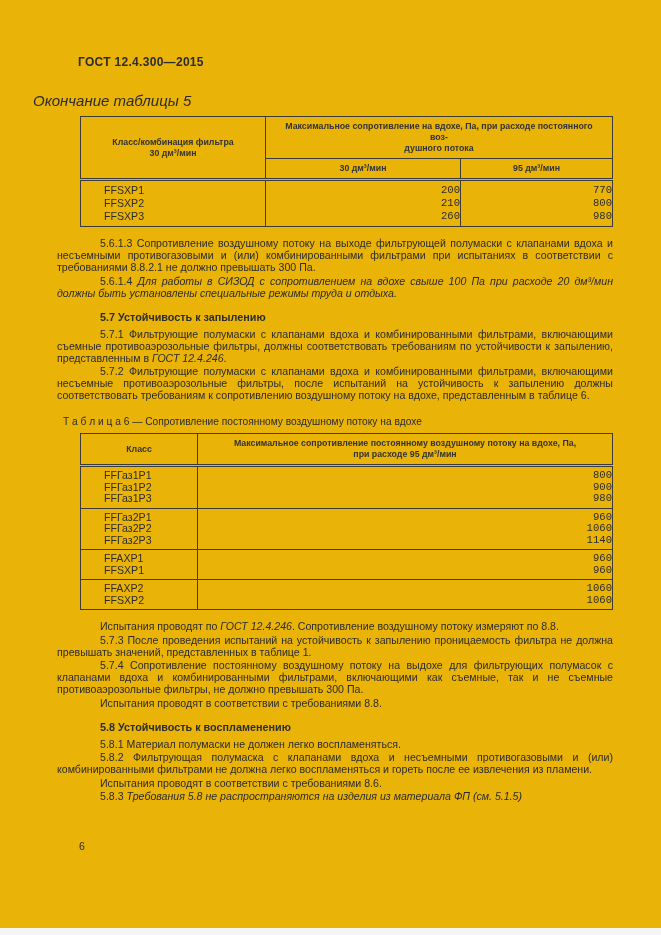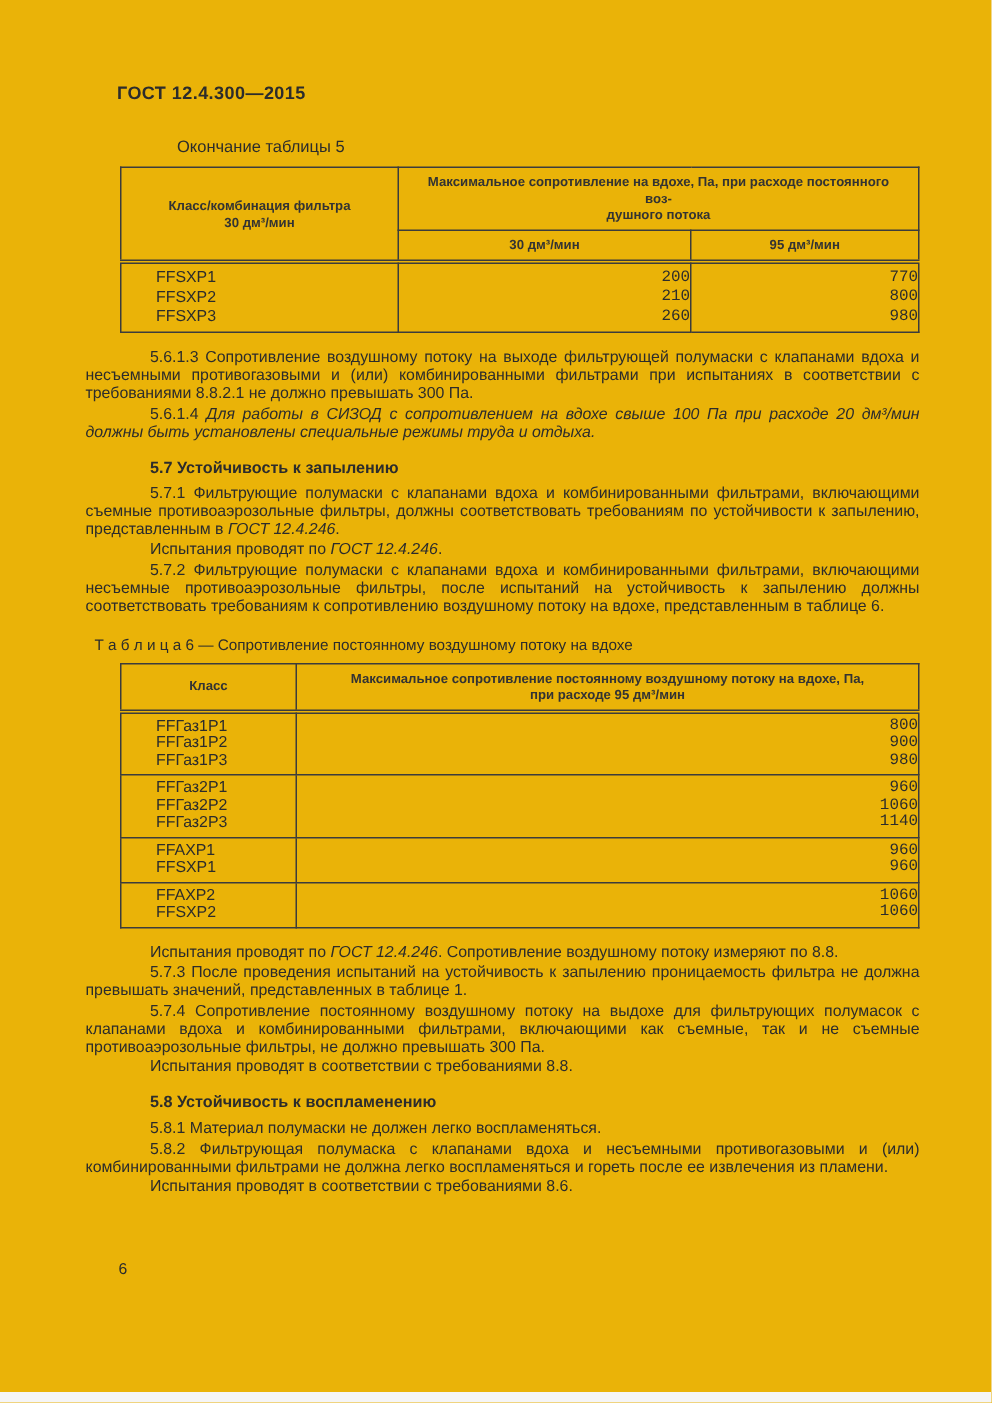--- a/index.html
+++ b/index.html
@@ -2,21 +2,21 @@
 <html><head>
 <meta charset="utf-8">
 <style>
   html,body{margin:0;padding:0;background:#f5f5f6;}
   .page{
     position:relative;width:661px;height:928px;background:#eab308;
     overflow:hidden;color:#2c2c2c;font-family:"Liberation Sans",sans-serif;
     -webkit-font-smoothing:antialiased;
   }
   .doc-header{margin:55px 0 0 78px;font-size:12px;font-weight:bold;letter-spacing:.3px;}
-  .t5-label{margin:23px 0 7px 118px;font-size:11px;}
+  .t5-label{margin:23px 0 7px 33px;font-size:15px;font-style:italic;}
   table{border-collapse:collapse;margin-left:80px;width:532px;table-layout:fixed;}
   th,td{border:1px solid #3c3c3c;}
   th{
     font-weight:bold;font-size:8.8px;line-height:11px;text-align:center;
     padding:4px 10px;vertical-align:middle;color:#333;white-space:pre-line;
   }
   thead{border-bottom:3px double #3c3c3c;}
   td{vertical-align:middle;padding:3px 0;}
   td.cls{padding-left:23px;font-size:10.6px;}
   td.cls div,td.val div{font-size:10.6px;line-height:13px;}
@@ -75,21 +75,20 @@
           </td>
         </tr>
     </tbody>
   </table>
 
   <div class="textblock" id="content-before">
       <p><span>5.6.1.3 Сопротивление воздушному потоку на выходе фильтрующей полумаски с клапанами вдоха и несъемными противогазовыми и (или) комбинированными фильтрами при испытаниях в соответствии с требованиями 8.8.2.1 не должно превышать 300 Па.</span></p>
       <p><span>5.6.1.4 </span><span class="it">Для работы в СИЗОД с сопротивлением на вдохе свыше 100 Па при расходе 20 дм³/мин должны быть установлены специальные режимы труда и отдыха.</span></p>
       <h3><span>5.7 Устойчивость к запылению</span></h3>
       <p><span>5.7.1 Фильтрующие полумаски с клапанами вдоха и комбинированными фильтрами, включающими съемные противоаэрозольные фильтры, должны соответствовать требованиям по устойчивости к запылению, представленным в </span><span class="it">ГОСТ  12.4.246</span><span>.</span></p>
-      <p><span>Испытания проводят по </span><span class="it">ГОСТ  12.4.246</span><span>.</span></p>
       <p><span>5.7.2 Фильтрующие полумаски с клапанами вдоха и комбинированными фильтрами, включающими несъемные противоаэрозольные фильтры, после испытаний на устойчивость к запылению должны соответствовать требованиям к сопротивлению воздушному потоку на вдохе, представленным в таблице 6.</span></p>
     </div>
 
   <div class="t6-caption">Т а б л и ц а  6 — Сопротивление постоянному воздушному потоку на вдохе</div>
 
   <table class="t6">
     <colgroup>
         <col style="width:117px">
         <col style="width:415px">
       </colgroup>
@@ -150,17 +149,18 @@
 
   <div class="textblock" id="content-after">
       <p><span>Испытания проводят по </span><span class="it">ГОСТ 12.4.246</span><span>. Сопротивление воздушному потоку измеряют по 8.8.</span></p>
       <p><span>5.7.3 После проведения испытаний на устойчивость к запылению проницаемость фильтра не должна превышать значений, представленных в таблице 1.</span></p>
       <p><span>5.7.4 Сопротивление постоянному воздушному потоку на выдохе для фильтрующих полумасок с клапанами вдоха и комбинированными фильтрами, включающими как съемные, так и не съемные противоаэрозольные фильтры, не должно превышать 300 Па.</span></p>
       <p><span>Испытания проводят в соответствии с требованиями 8.8.</span></p>
       <h3><span>5.8 Устойчивость к воспламенению</span></h3>
       <p><span>5.8.1 Материал полумаски не должен легко воспламеняться.</span></p>
       <p><span>5.8.2 Фильтрующая полумаска с клапанами вдоха и несъемными противогазовыми и (или) комбинированными фильтрами не должна легко воспламеняться и гореть после ее извлечения из пламени.</span></p>
       <p><span>Испытания проводят в соответствии с требованиями 8.6.</span></p>
+      <p><span>5.8.3 </span><span class="it">Требования 5.8 не распространяются на изделия из материала ФП (см. 5.1.5)</span></p>
     </div>
 
   <div class="page-number">6</div>
 
 </div>
 
 </body></html>

